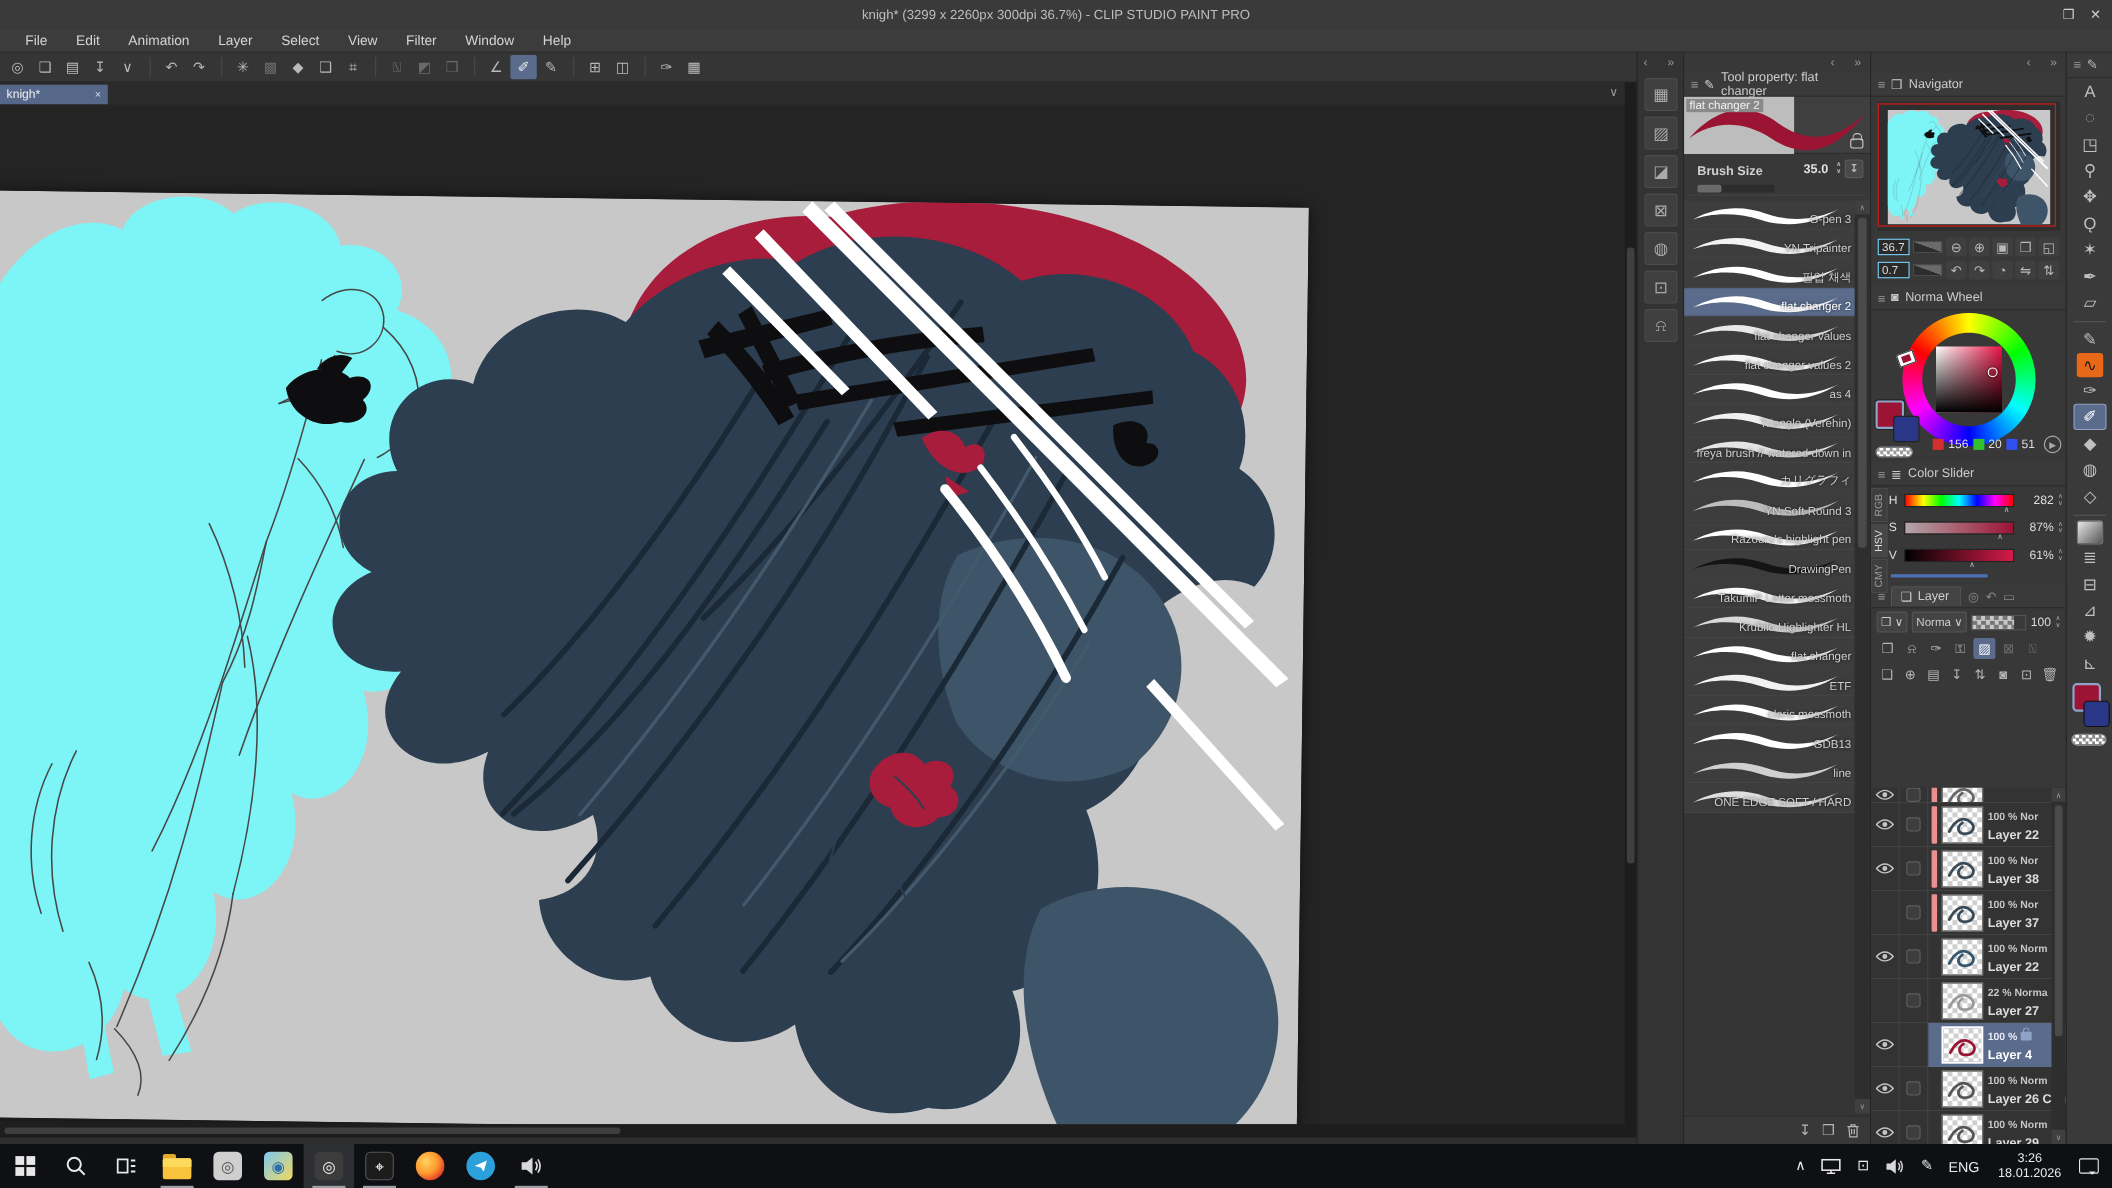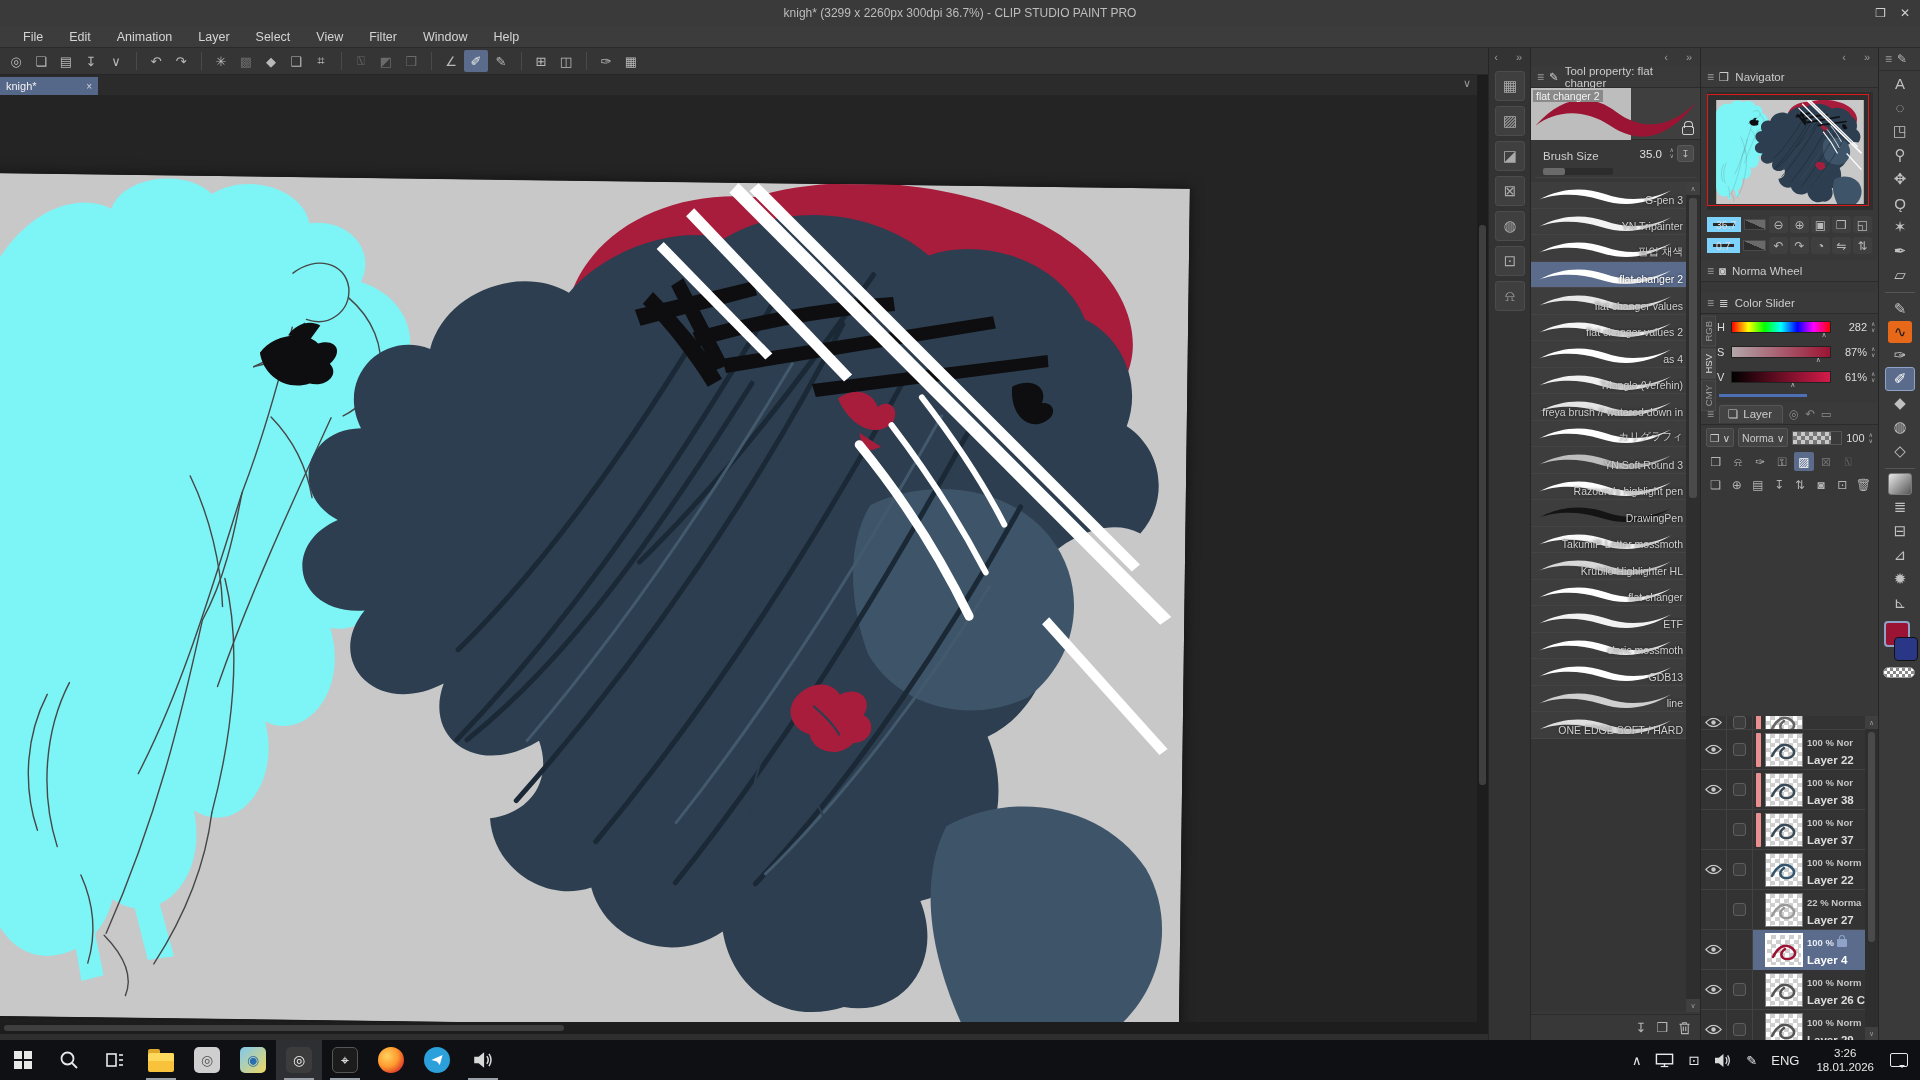--- a/index.html
+++ b/index.html
@@ -40,21 +40,21 @@
   .mstrip .mbtn{width:30px;height:30px;margin:5px 6px 0 6px;background:#3f3f3f;border:1px solid #4c4c4c;border-radius:3px;display:flex;align-items:center;justify-content:center;color:#aaa;font-size:15px;}
 
   
   .dock2{position:absolute;left:1530px;top:48px;width:170px;height:992px;background:#383838;border-left:1px solid #262626;}
   .tp-preview{margin:0;height:52px;background:#3f3f3f;position:relative;border-bottom:1px solid #2d2d2d;}
   .tp-chip{position:absolute;left:0;top:0;width:100px;height:52px;background:#bdbdbd;}
   .tp-chip-label{position:absolute;left:2px;top:2px;background:#8a8a8a;color:#f2f2f2;font-size:10.5px;padding:0 3px;}
   .tp-stroke{position:absolute;left:0;top:0;width:170px;height:52px;}
   .tp-lock{position:absolute;right:6px;bottom:4px;width:12px;height:9px;border:1.5px solid #cfcfcf;border-radius:2px;}
   .tp-lock:before{content:"";position:absolute;left:1px;top:-6px;width:7px;height:6px;border:1.5px solid #cfcfcf;border-bottom:none;border-radius:4px 4px 0 0;}
-  .tp-row{position:relative;padding:6px 8px 2px 8px;border-bottom:1px solid #424242;margin:0 4px;}
+  .tp-row{position:relative;padding:6px 8px 2px 8px;border-bottom:1px solid #424242;margin:0 4px;font-weight:bold;}
   .tp-row .lbl{font-size:11.5px;color:#cfcfcf;}
   .tp-row .val{position:absolute;right:34px;top:8px;font-size:11.5px;color:#e0e0e0;}
   .spin{position:absolute;right:22px;top:7px;display:flex;flex-direction:column;font-size:6px;color:#aaa;line-height:6px;}
   .sq-btn{position:absolute;right:2px;top:5px;width:17px;height:17px;background:#4a4a4a;border:1px solid #5a5a5a;border-radius:3px;color:#bbb;font-size:10px;display:flex;align-items:center;justify-content:center;}
   .slider{margin-top:4px;width:70px;height:7px;background:#2c2c2c;border-radius:2px;position:relative;}
   .slider .fill{position:absolute;left:0;top:0;height:7px;background:#6a6a6a;border-radius:2px;}
   .tp-check{display:flex;align-items:center;gap:6px;padding:8px 8px;border-bottom:1px solid #424242;margin:0 4px;font-size:11.5px;}
   .plus-box{width:11px;height:11px;border:1px solid #777;color:#aaa;font-size:9px;display:flex;align-items:center;justify-content:center;}
   .chk{width:13px;height:13px;background:#4a4a4a;border:1px solid #5e5e5e;border-radius:2px;}
   .tp-foot{display:flex;justify-content:flex-end;gap:10px;padding:6px 8px;color:#b5b5b5;font-size:13px;}
@@ -72,21 +72,21 @@
   .blist-sb{position:absolute;right:0;top:134px;width:14px;bottom:28px;background:#2e2e2e;}
   .sb-arrow{height:13px;display:flex;align-items:center;justify-content:center;font-size:7px;color:#999;background:#3f3f3f;}
   .st-foot{position:absolute;left:0;bottom:0;width:170px;height:26px;background:#383838;display:flex;justify-content:flex-end;align-items:center;gap:10px;padding:0 10px;color:#b5b5b5;font-size:13px;border-top:1px solid #2c2c2c;}
 
   
   .dock3{position:absolute;left:1700px;top:48px;width:178px;height:992px;background:#383838;border-left:1px solid #262626;}
   .nav-thumbwrap{position:relative;margin:4px 6px;width:166px;height:118px;background:#2e2e2e;overflow:visible;}
   .nav-thumb{position:absolute;left:6px;top:8px;width:154px;height:104px;}
   .nav-rect{position:absolute;left:0px;top:2px;width:162px;height:112px;border:1.5px solid #e01818;}
   .nav-ctrl{display:flex;align-items:center;gap:3px;padding:2px 6px;}
-  .nav-num{width:34px;height:15px;background:#2a2a2a;border:6px solid #7dd3fc;font-size:10.5px;color:#ddd;display:flex;align-items:center;padding:0 3px;}
+  .nav-num{width:34px;height:15px;background:#2a2a2a;border:1px solid #7dd3fc;font-size:10.5px;color:#ddd;display:flex;align-items:center;padding:0 3px;}
   .nav-slider{width:34px;height:11px;background:linear-gradient(to top right,#2c2c2c 49%,#6a6a6a 50%);border:1px solid #4a4a4a;}
   .nav-btn{width:19px;height:17px;display:flex;align-items:center;justify-content:center;color:#b9b9b9;font-size:12px;background:#3f3f3f;border-radius:3px;}
 
   .wheel-box{position:relative;height:126px;margin-top:2px;}
   .ring{position:absolute;left:28px;top:0px;width:122px;height:122px;border-radius:50%;
     background:conic-gradient(from -60deg, #f00,#ff0,#0f0,#0ff,#00f,#f0f,#f00);
     -webkit-mask:radial-gradient(circle, transparent 42px, #000 43px, #000 60px, transparent 61px);
             mask:radial-gradient(circle, transparent 42px, #000 43px, #000 60px, transparent 61px);}
   .svsq{position:absolute;left:59px;top:31px;width:60px;height:60px;
     background:linear-gradient(to top, #000, rgba(0,0,0,0) 100%),linear-gradient(to right, #fff, #e81445);}
@@ -688,20 +688,40 @@
           <span class="nav-btn">⇋</span>
           <span class="nav-btn">⇅</span>
         </span>
     </div>
 
     <div class="panel-title" style="margin-top:4px">
       <span class="hamb">≡</span>
       <span>◙</span>
       <span>Norma Wheel</span>
     </div>
+    <div class="wheel-box">
+      <div class="ring"></div>
+      <div class="svsq"></div>
+      <div class="sv-cursor" style="left:106px;top:50px"></div>
+      <div class="hue-cursor"></div>
+      <div class="cw-swatches">
+        <div class="swA"></div>
+        <div class="swB"></div>
+        <div class="swT"></div>
+      </div>
+      <div class="cw-foot">
+        <span class="csq" style="background:#d23030"></span>
+        <span>156</span>
+        <span class="csq" style="background:#30c030"></span>
+        <span>20</span>
+        <span class="csq" style="background:#3050f0"></span>
+        <span>51</span>
+        <span class="cw-tri">▶</span>
+      </div>
+    </div>
 
     <div class="panel-title" style="margin-top:10px">
       <span class="hamb">≡</span>
       <span>≣</span>
       <span>Color Slider</span>
     </div>
     <div class="cs-body">
       <div class="cs-vtabs">
 
       <span class="cs-vtab">RGB</span>

